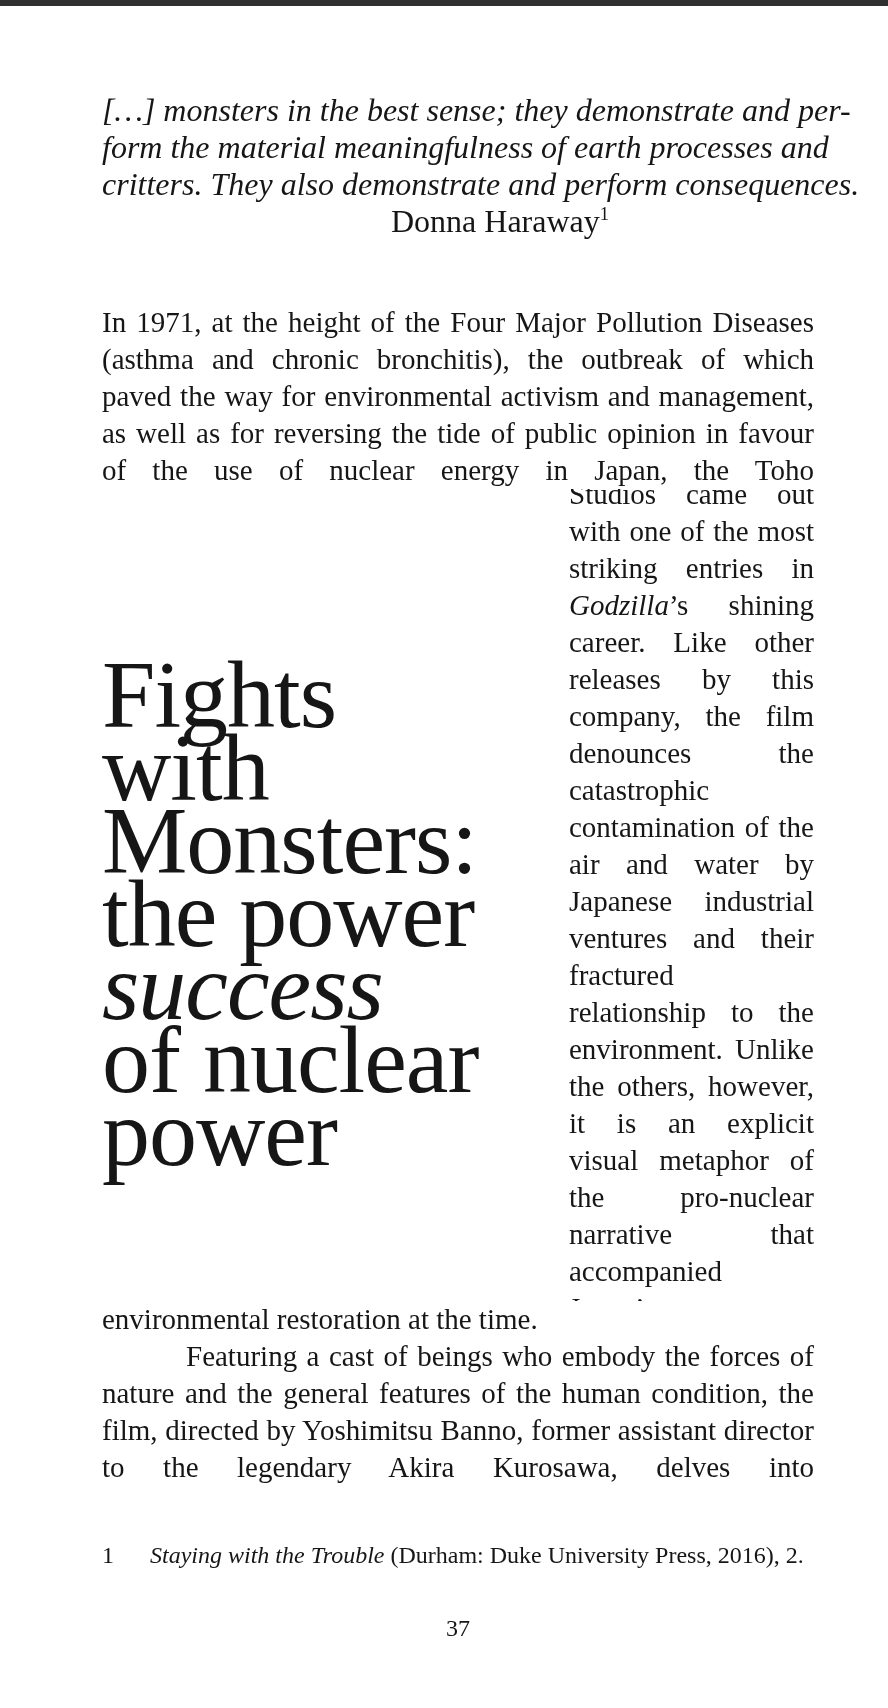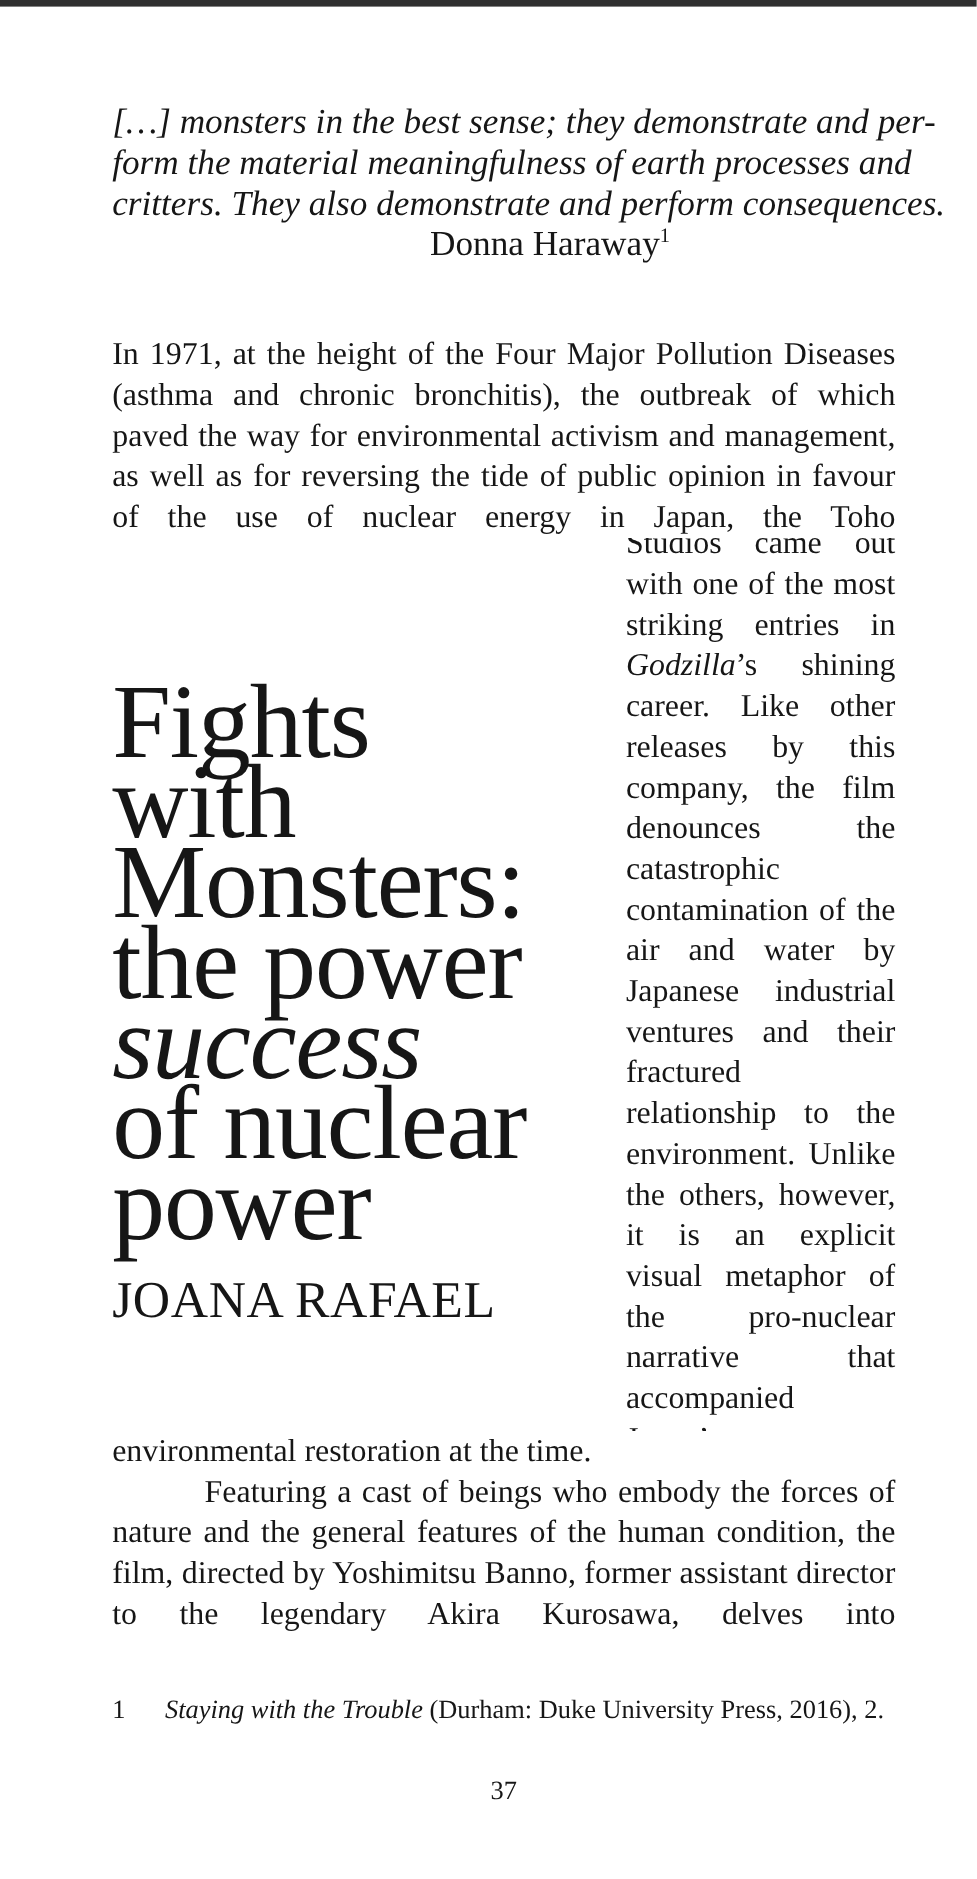--- a/index.html
+++ b/index.html
@@ -137,21 +137,20 @@
     <div class="title-block">
       <h1 class="article-title">
           <span class="t-line">Fights</span>
           <span class="t-line">with</span>
           <span class="t-line">Monsters:</span>
           <span class="t-line">the power</span>
           <span class="t-line"><i>success</i></span>
           <span class="t-line">of nuclear</span>
           <span class="t-line">power</span>
         </h1>
-      <h2 class="byline">JOANA RAFAEL</h2>
     </div>
     <div class="col-text"><span>Studios came out with one of the most striking entries in </span><i>Godzilla</i><span>’s shining career. Like other releases by this company, the film denounces the catastrophic contamination of the air and water by Japanese industrial ventures and their fractured relationship to the environment. Unlike the others, however, it is an explicit visual metaphor of the pro-nuclear narrative that accompanied Japan’s</span></div>
   </div>
 
   <p class="para seg-end">environmental restoration at the time.</p>
 
   <p class="para para-2">Featuring a cast of beings who embody the forces of nature and the general features of the human condition, the film, directed by Yoshimitsu Banno, former assistant director to the legendary Akira Kurosawa, delves into</p>
 
   <div class="footnote">
     <span class="footnote-number">1</span>

